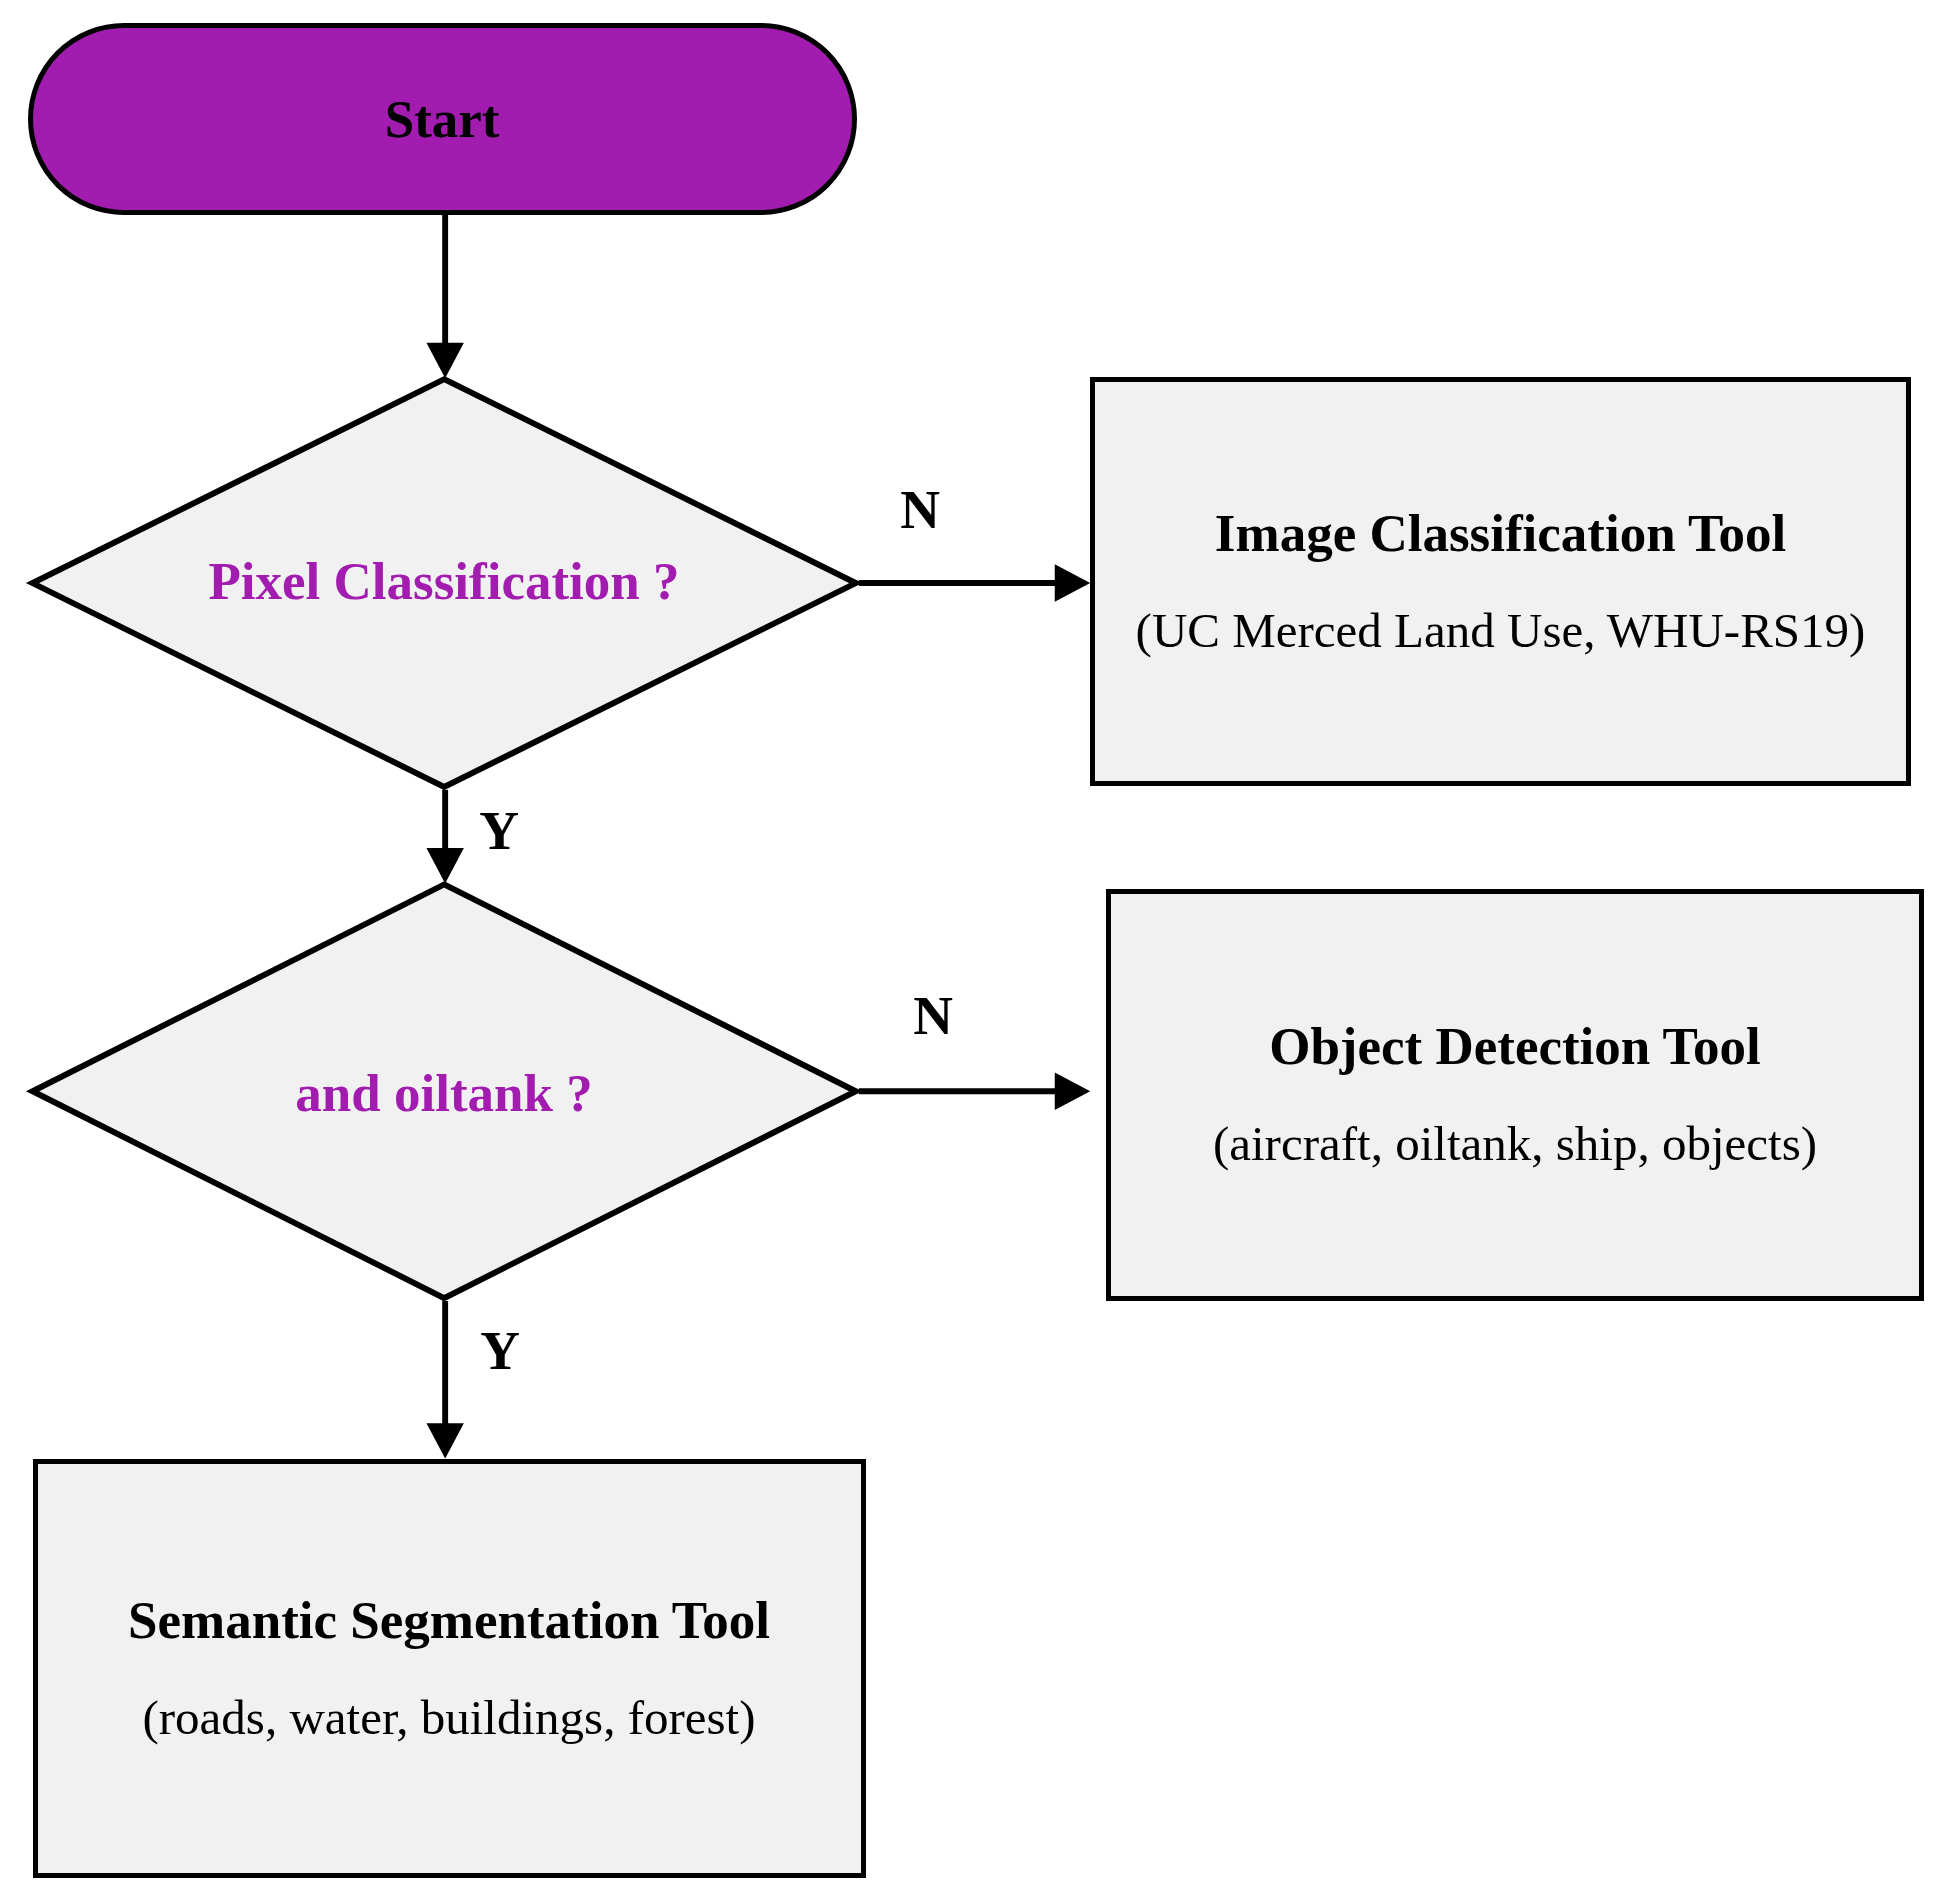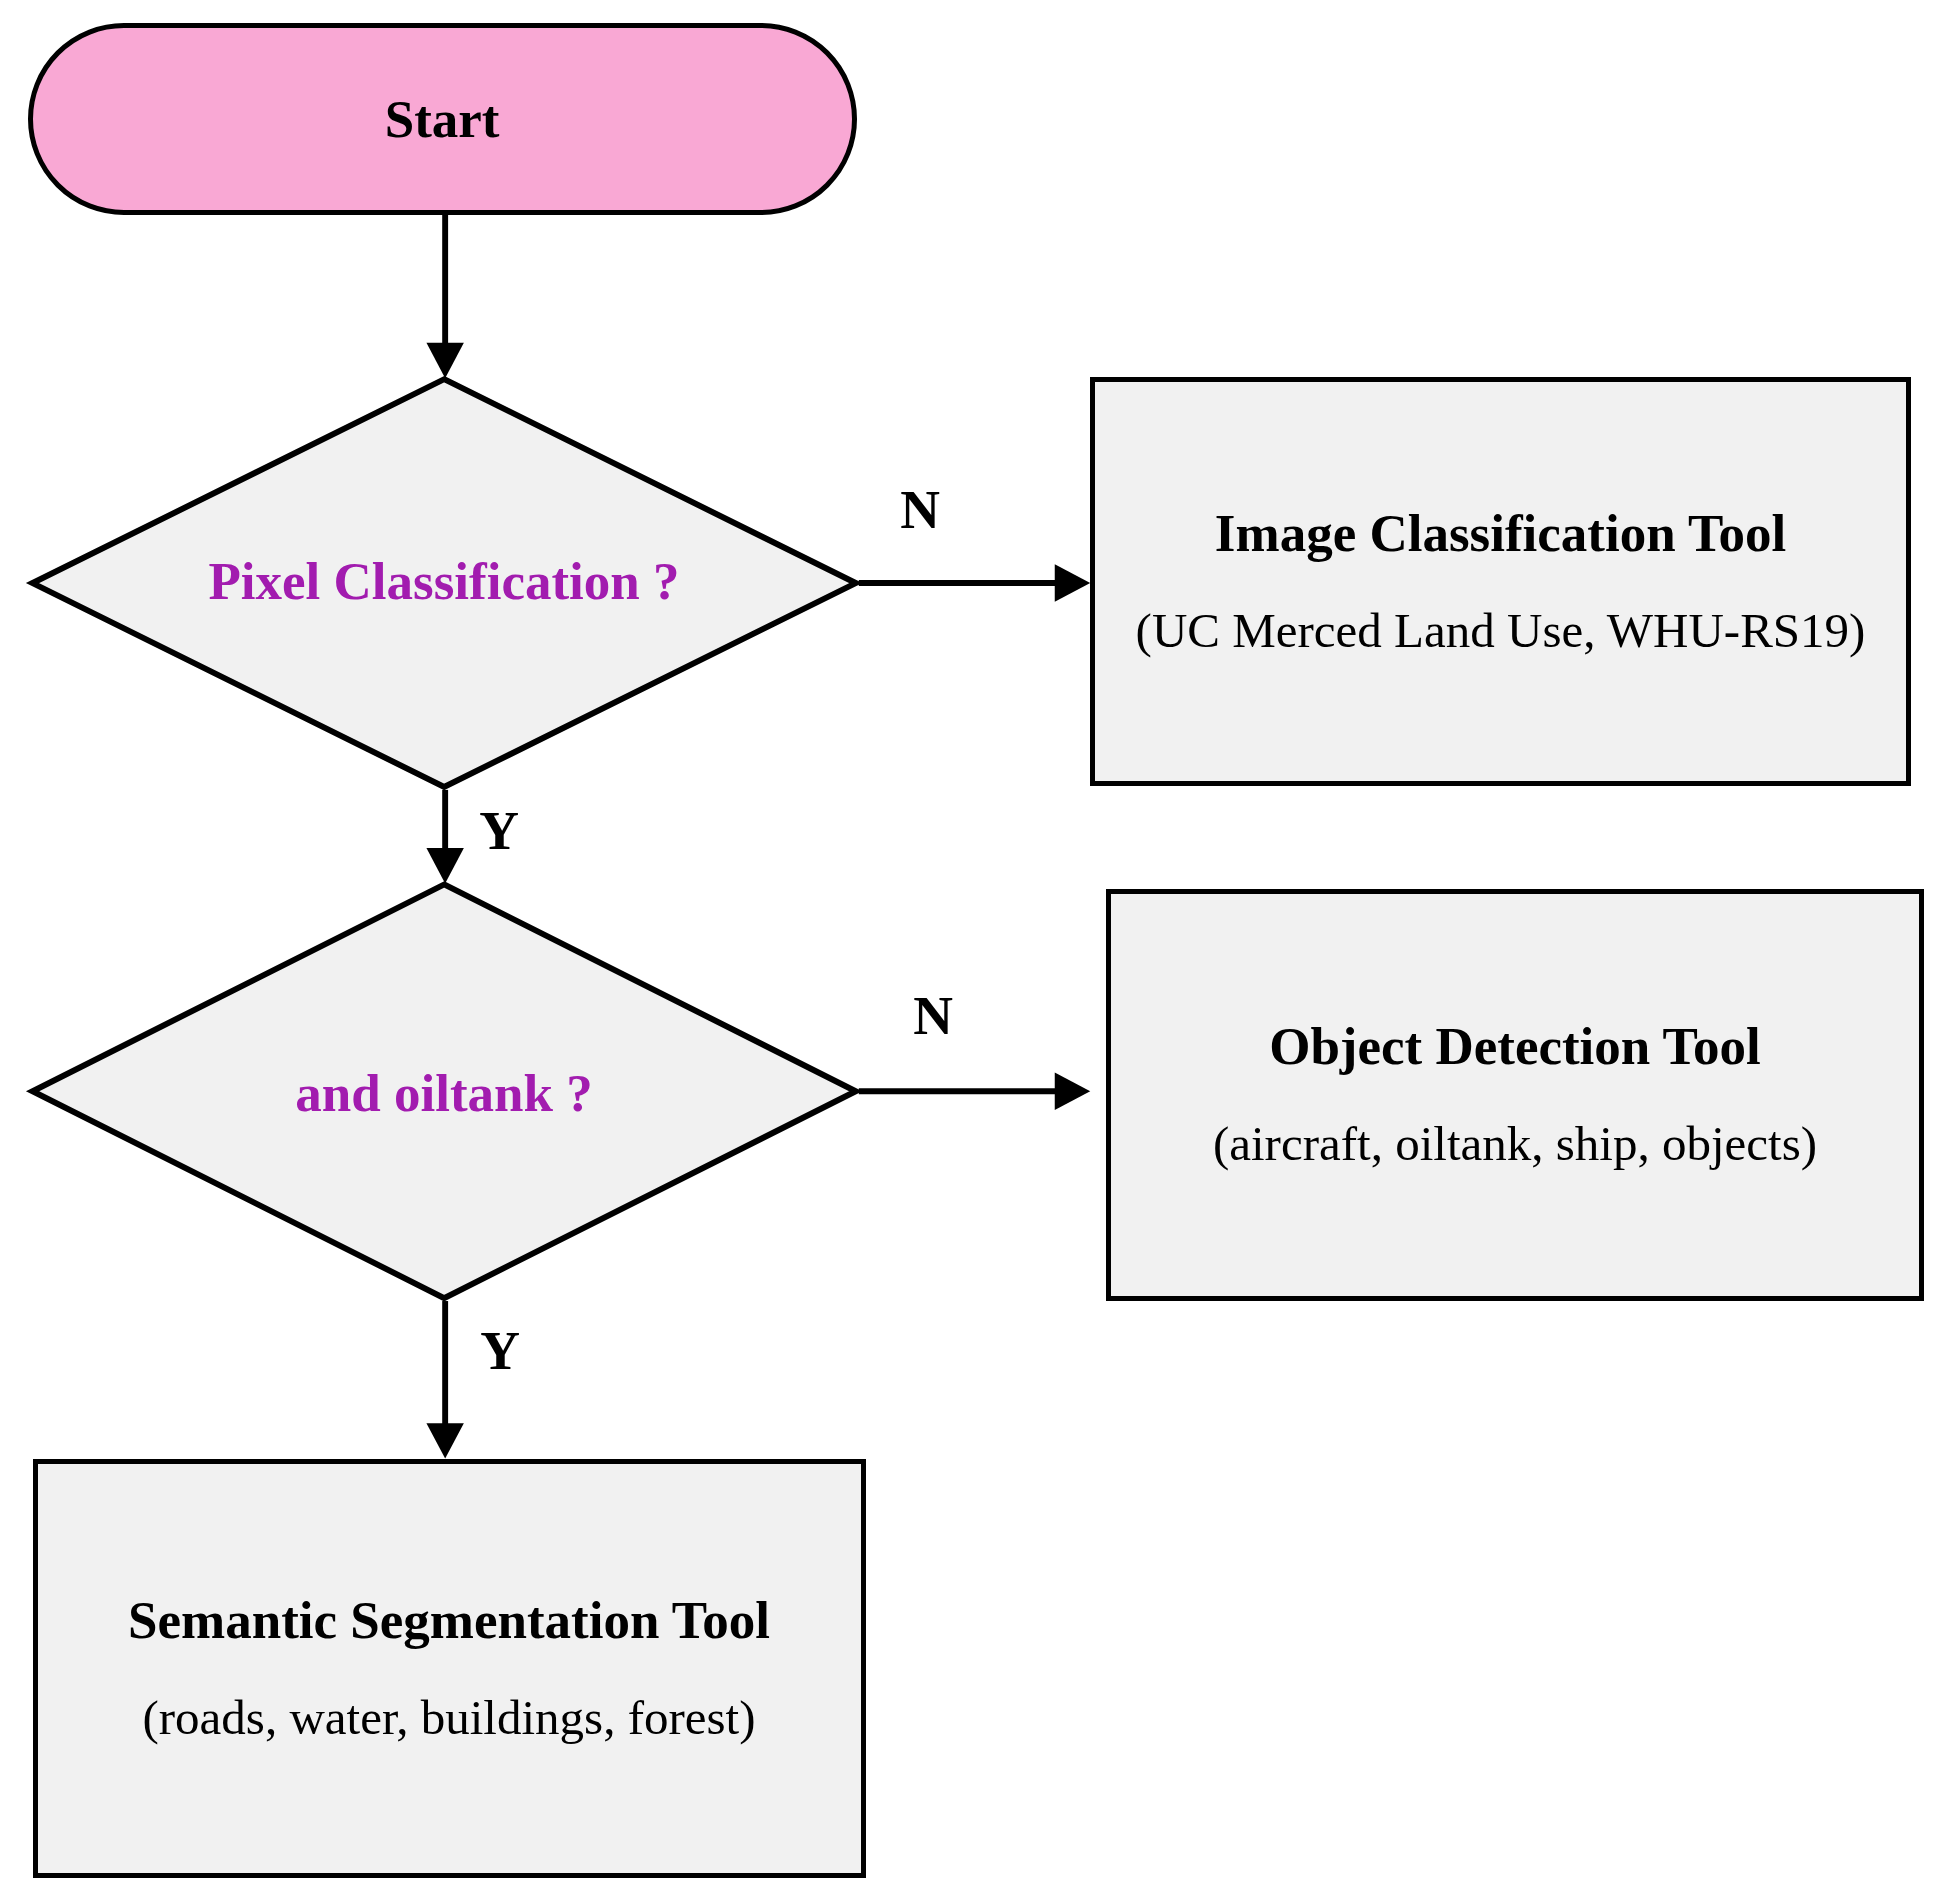--- a/index.html
+++ b/index.html
@@ -28,21 +28,21 @@
     color: #a21caf;
   }
   .center-xy {
     transform: translate(-50%, -50%);
   }
   .terminator {
     position: absolute;
     left: 27.6px; top: 22.7px;
     width: 829px; height: 192px;
     box-sizing: border-box;
-    background: #f9a8d4;
+    background: #a21caf;
     border: 5.9px solid #000000;
     border-radius: 99px;
     display: flex;
     align-items: center;
     justify-content: center;
   }
   .process-box {
     position: absolute;
     box-sizing: border-box;
     background: #f1f1f1;

